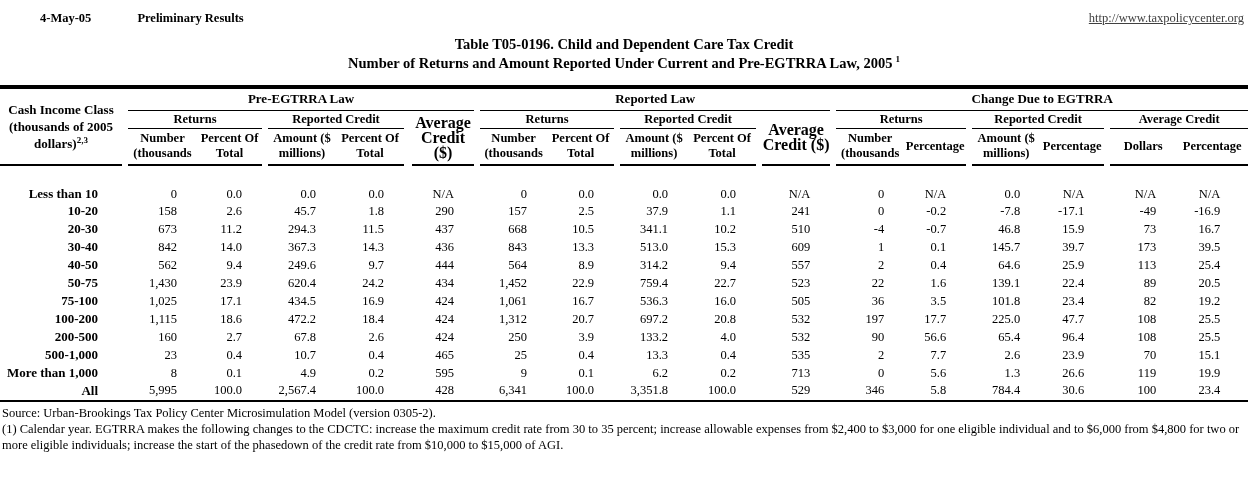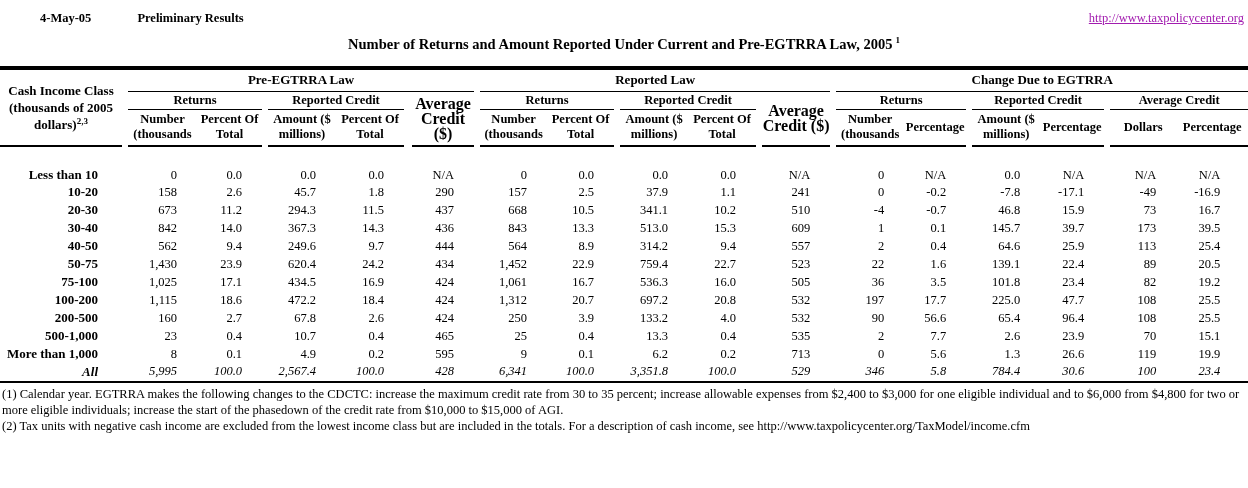--- a/index.html
+++ b/index.html
@@ -46,36 +46,37 @@
   th.label-cell {
     font-size: 13px; vertical-align: middle; line-height: 17px;
     border-bottom: 2px solid #000; text-align: center;
   }
 
   tbody td { height: 18px; font-size: 12.5px; white-space: nowrap; }
   tbody td.num { text-align: right; padding-right: 20px; }
   tbody td:last-child { padding-right: 28px; }
   tbody td.row-label { text-align: right; padding-right: 24px; font-weight: bold; font-size: 13px; }
   tbody tr:first-child td { padding-top: 20px; }
-  tbody tr:last-child td { padding-bottom: 1px; font-style: italic; }
+  tbody tr:last-child td { padding-bottom: 1px; }
 
   
   .footnotes { padding: 3px 2px 0 2px; line-height: 16.2px; font-size: 12.5px; }
 </style>
 </head>
 <body>
 
 <div class="top-bar">
   <div class="left">
     <span>4-May-05</span><span class="status">Preliminary Results</span>
   </div>
-  <a href="#" id="tpc-link" style="color: #a21caf;">http://www.taxpolicycenter.org</a>
+  <a href="#" id="tpc-link" style="color: #404040;">http://www.taxpolicycenter.org</a>
 </div>
 
 <div class="title-block">
+  <div>Table T05-0196. Child and Dependent Care Tax Credit</div>
   <div><span>Number of Returns and Amount Reported Under Current and Pre-EGTRRA Law, 2005</span><sup>1</sup></div>
 </div>
 
 <div class="double-rule"></div>
 
 <table>
   <colgroup>
     <col style="width:122px">
       <col style="width:6px">
     <col style="width:69px">
@@ -531,15 +532,15 @@
         <td class="sp"></td>
         <td class="num">100</td>
         <td class="num">23.4</td>
       </tr>
     </tbody>
 </table>
 
 <div class="bottom-rule"></div>
 
 <div class="footnotes">
+  <div>Source: Urban-Brookings Tax Policy Center Microsimulation Model (version 0305-2).</div>
   <div>(1) Calendar year. EGTRRA makes the following changes to the CDCTC: increase the maximum credit rate from 30 to 35 percent; increase allowable expenses from $2,400 to $3,000 for one eligible individual and to $6,000 from $4,800 for two or more eligible individuals; increase the start of the phasedown of the credit rate from $10,000 to $15,000 of AGI.</div>
-  <div>(2) Tax units with negative cash income are excluded from the lowest income class but are included in the totals. For a description of cash income, see http://www.taxpolicycenter.org/TaxModel/income.cfm</div>
 </div>
 
 </body></html>

